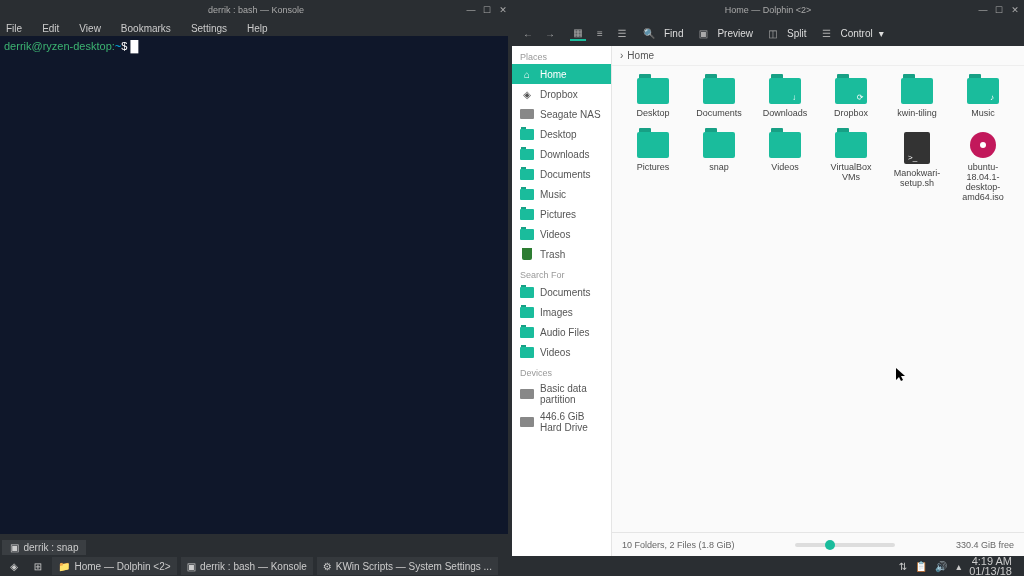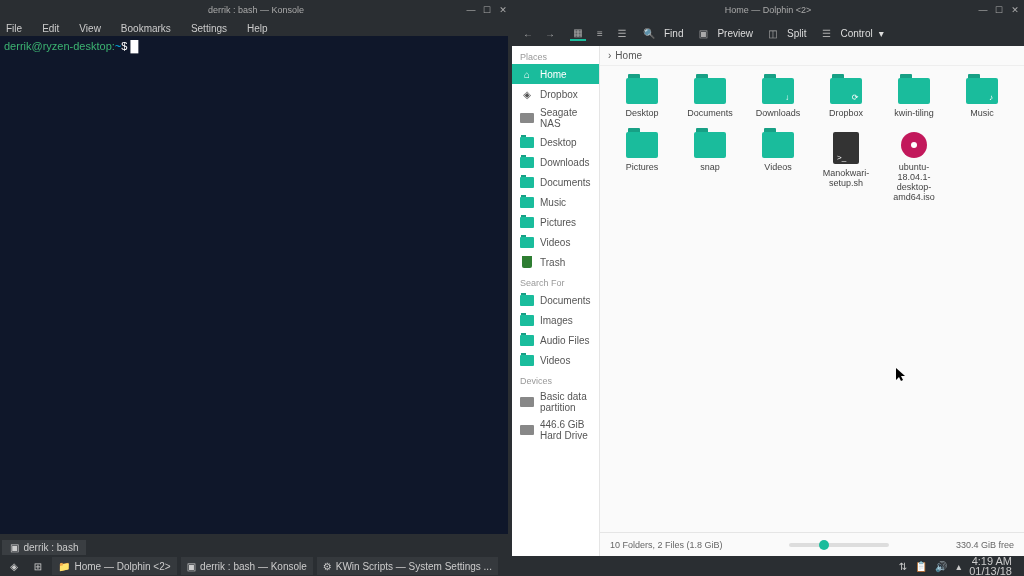--- a/index.html
+++ b/index.html
@@ -18,21 +18,21 @@
 .term-prompt { color: #3cb371; }
 .term-tilde { color: #00bfff; }
 .term-dollar { color: #fff; }
 .tab-bar { height: 18px; background: #2a2e32; display: flex; align-items: center; padding: 0 2px; }
 .tab { background: #3a3e42; color: #ccc; font-size: 10px; padding: 2px 8px; display: flex; align-items: center; gap: 4px; }
 .toolbar { height: 26px; background: #2a2e32; display: flex; align-items: center; padding: 0 8px; gap: 12px; color: #ddd; font-size: 10px; }
 .toolbar .icon-btn { width: 16px; height: 16px; display: flex; align-items: center; justify-content: center; color: #aaa; }
 .toolbar .active { border-bottom: 2px solid #1abc9c; }
 .toolbar-group { display: flex; gap: 6px; align-items: center; }
 .fm-body { flex: 1; display: flex; background: #fafafa; }
-.sidebar { width: 88px; background: #fff; border-right: 1px solid #e5e5e5; font-size: 10px; color: #666; overflow-y: auto; }
+.sidebar { width: 100px; background: #fff; border-right: 1px solid #e5e5e5; font-size: 10px; color: #666; overflow-y: auto; }
 .sidebar-header { padding: 6px 8px 2px; color: #999; font-size: 9px; }
 .sidebar-item { display: flex; align-items: center; gap: 6px; padding: 3px 8px; color: #555; }
 .sidebar-item.selected { background: #1abc9c; color: #fff; }
 .si-icon { width: 14px; height: 14px; display: flex; align-items: center; justify-content: center; }
 .folder-ico { width: 14px; height: 11px; background: #1abc9c; border-radius: 1px; position: relative; }
 .folder-ico::before { content: ''; position: absolute; top: -2px; left: 1px; width: 5px; height: 2px; background: #17a085; }
 .drive-ico { width: 14px; height: 10px; background: #888; border-radius: 1px; }
 .trash-ico { width: 10px; height: 12px; background: #2e7d32; border-radius: 0 0 2px 2px; }
 .main-view { flex: 1; display: flex; flex-direction: column; }
 .path-bar { height: 20px; display: flex; align-items: center; padding: 0 8px; font-size: 10px; color: #555; gap: 4px; border-bottom: 1px solid #eee; }
@@ -77,21 +77,21 @@
       <span>Bookmarks</span>
       <span>Settings</span>
       <span>Help</span>
     </div>
     <div class="term-area">
       <span class="term-prompt">derrik@ryzen-desktop</span><span class="term-prompt">:</span><span class="term-tilde">~</span><span class="term-dollar">$</span><span class="term-dollar"> █</span>
     </div>
     <div class="tab-bar">
       <div class="tab">
         <span>▣</span>
-        <span>derrik : bash</span>
+        <span>derrik : snap</span>
       </div>
     </div>
   </div>
 
   <div class="window dolphin">
     <div class="title-bar">
       <span class="center">Home — Dolphin &lt;2&gt;</span>
       <div class="win-controls">
         <span>—</span>
         <span>☐</span>
@@ -267,20 +267,24 @@
               <div class="folder-big"></div>
               <span>Pictures</span>
             </div>
             <div class="file-item">
               <div class="folder-big"></div>
               <span>snap</span>
             </div>
             <div class="file-item">
               <div class="folder-big"></div>
               <span>Videos</span>
+            </div>
+            <div class="file-item">
+              <div class="folder-big"></div>
+              <span>VirtualBox VMs</span>
             </div>
             <div class="file-item">
               <div class="file-sh"></div>
               <span>Manokwari-setup.sh</span>
             </div>
             <div class="file-item">
               <div class="file-iso"></div>
               <span>ubuntu-18.04.1-desktop-amd64.iso</span>
             </div>
           </div>

